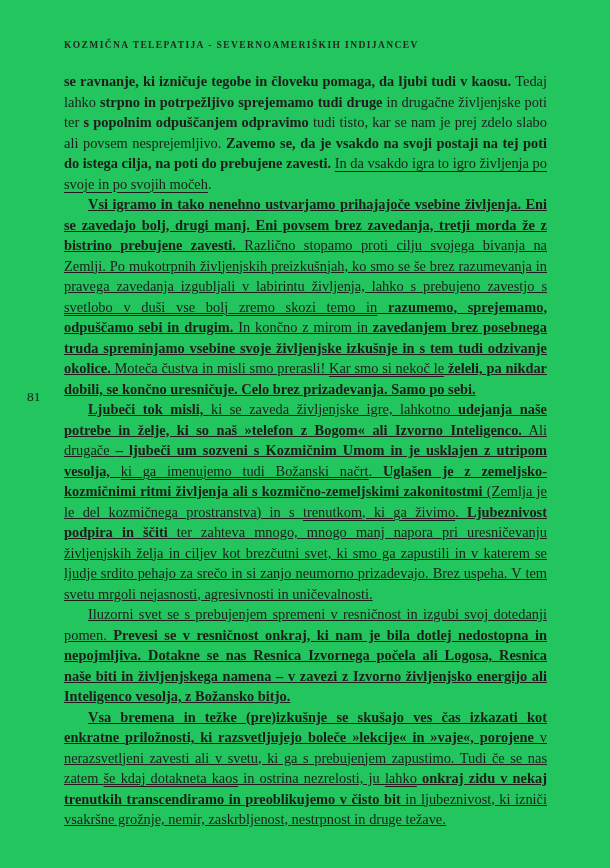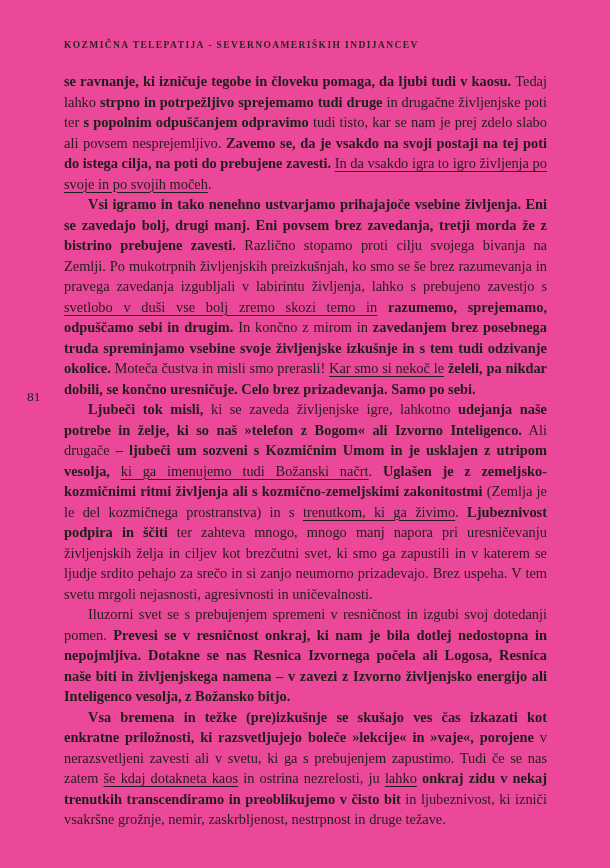--- a/index.html
+++ b/index.html
@@ -11,21 +11,21 @@
     height: 868px;
     background: #fcfcfa;
     font-family: "Liberation Serif", "DejaVu Serif", serif;
     color: #1f1e1c;
     overflow: hidden;
   }
   .page {
     position: relative;
     width: 610px;
     height: 868px;
-    background: #ec4899;
+    background: #22c55e;
   }
   .running-header {
     position: absolute;
     left: 64px;
     top: 40px;
     font-size: 9.5px;
     font-weight: 700;
     letter-spacing: 1.4px;
     color: #282624;
     white-space: nowrap;
@@ -46,20 +46,21 @@
     line-height: 20.5px;
     text-align: justify;
     hyphens: auto;
     -webkit-hyphens: auto;
   }
   .para {
     margin: 0;
   }
   .para.indent {
     text-indent: 24px;
+    text-decoration: underline;
   }
   .run-b {
     font-weight: 700;
     margin-top: 36px;
   }
   .run-u {
     text-decoration: underline;
     text-decoration-thickness: 1px;
     text-underline-offset: 2.5px;
   }

